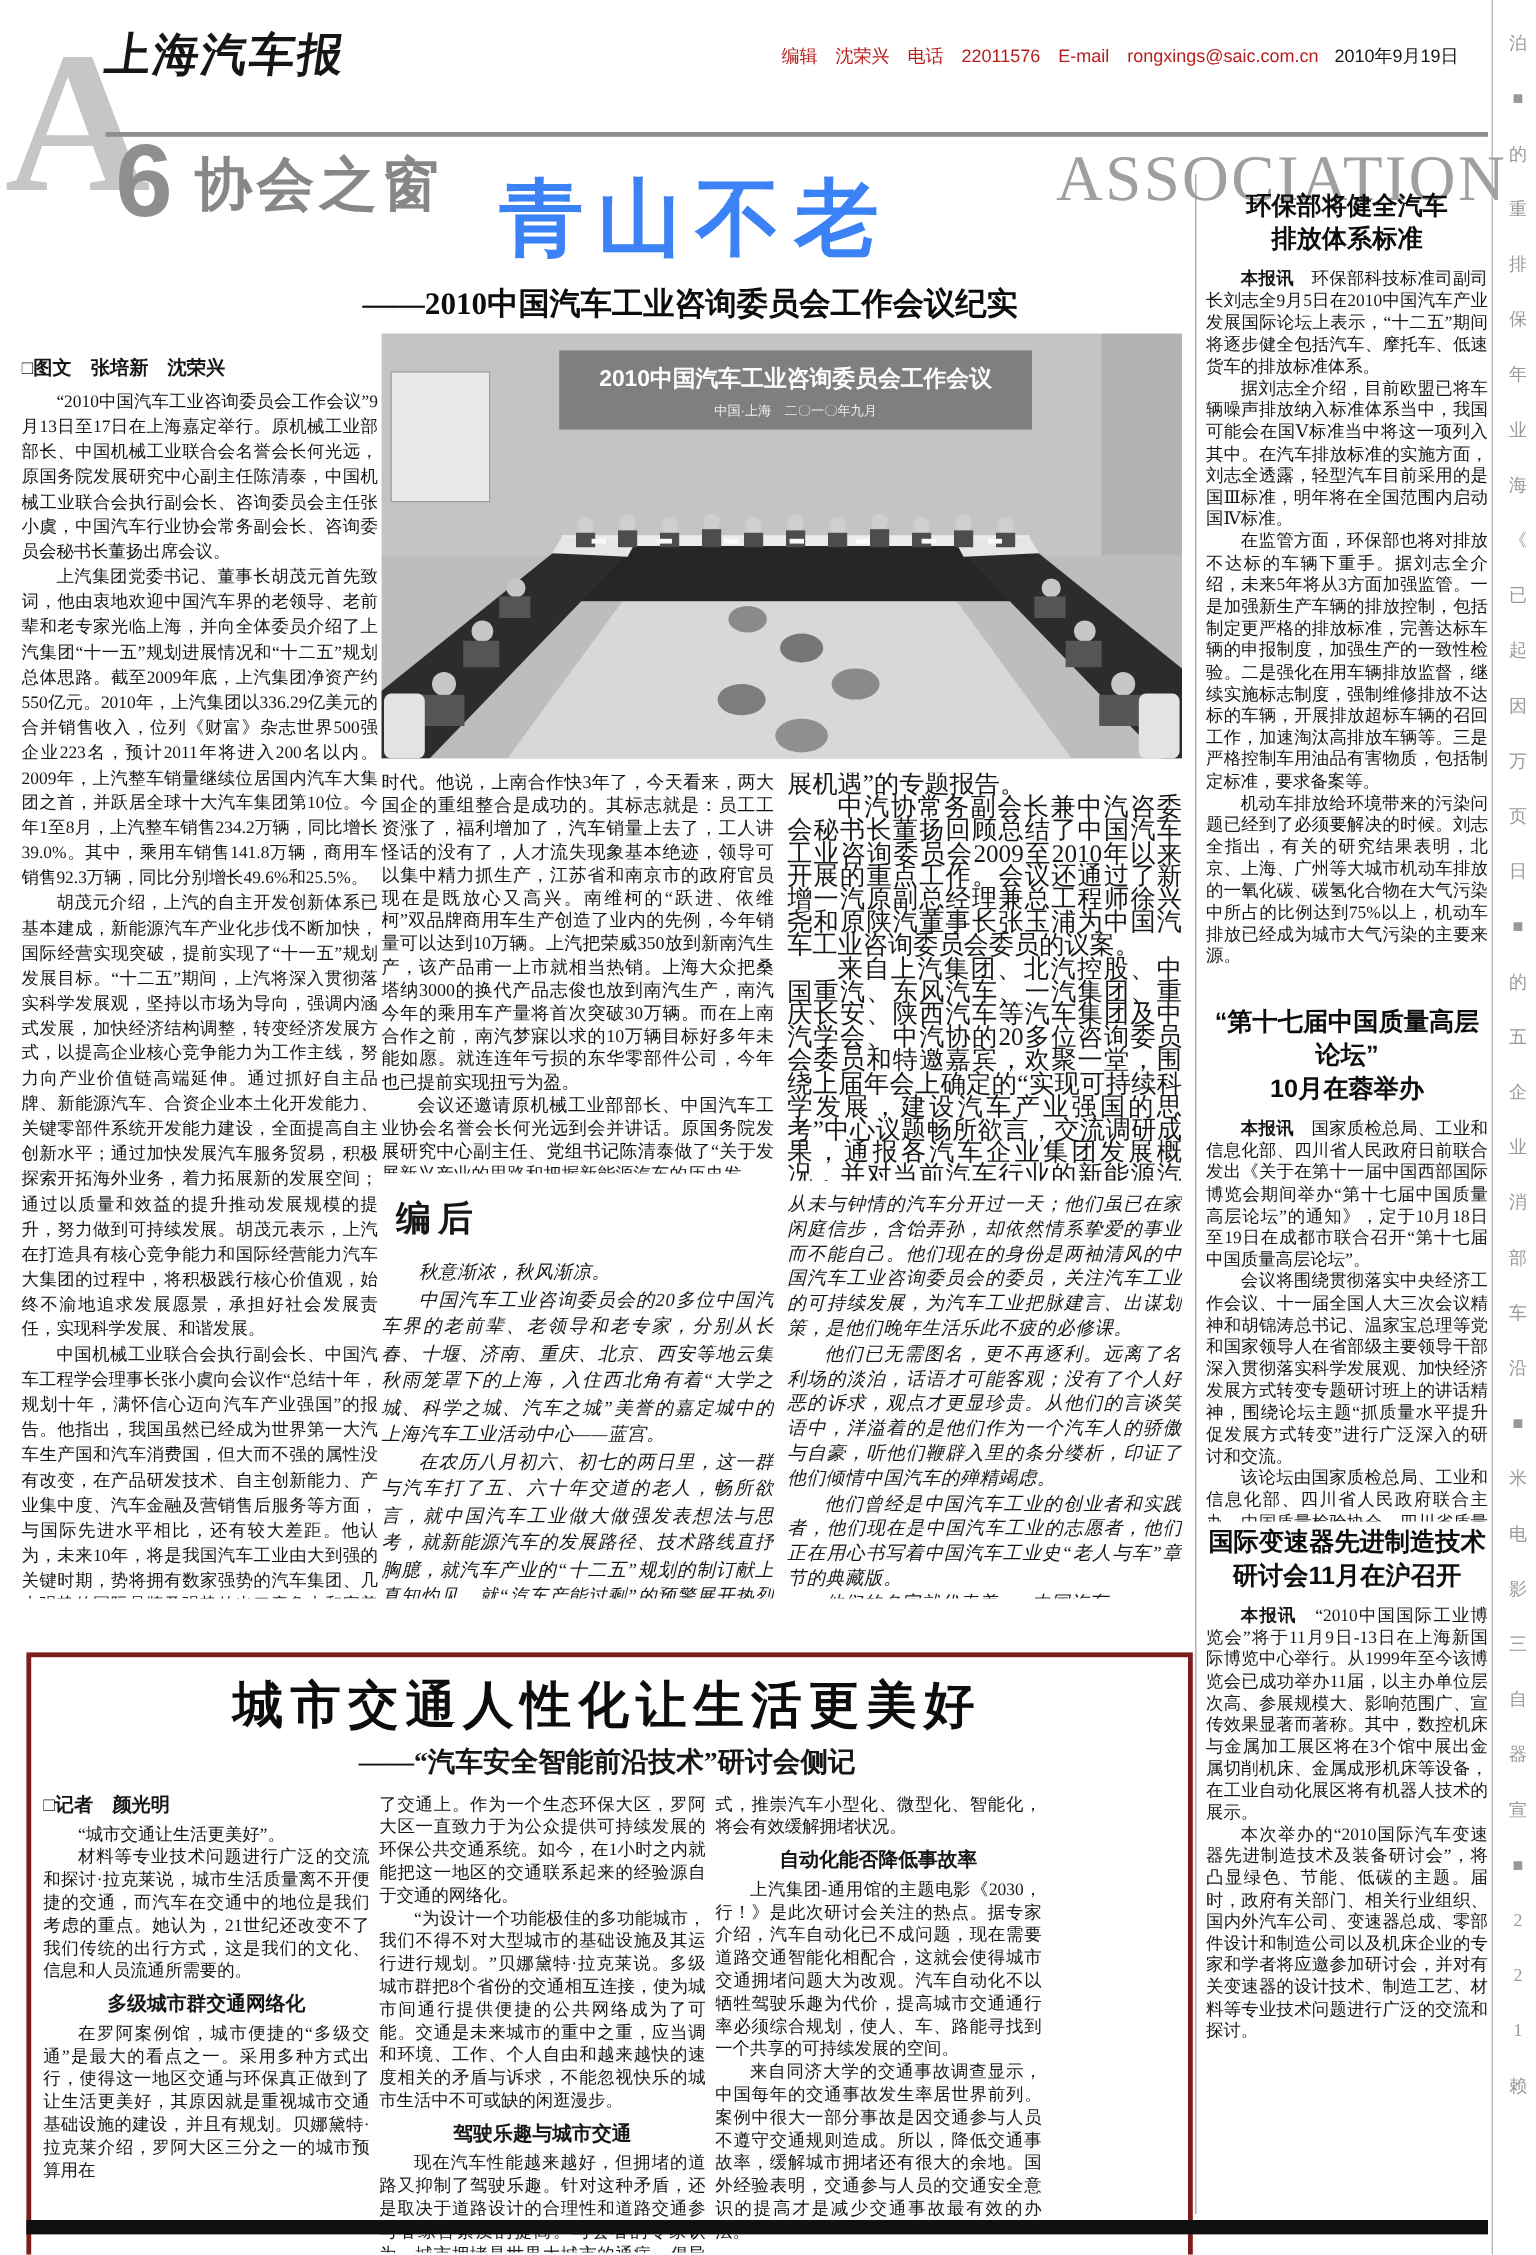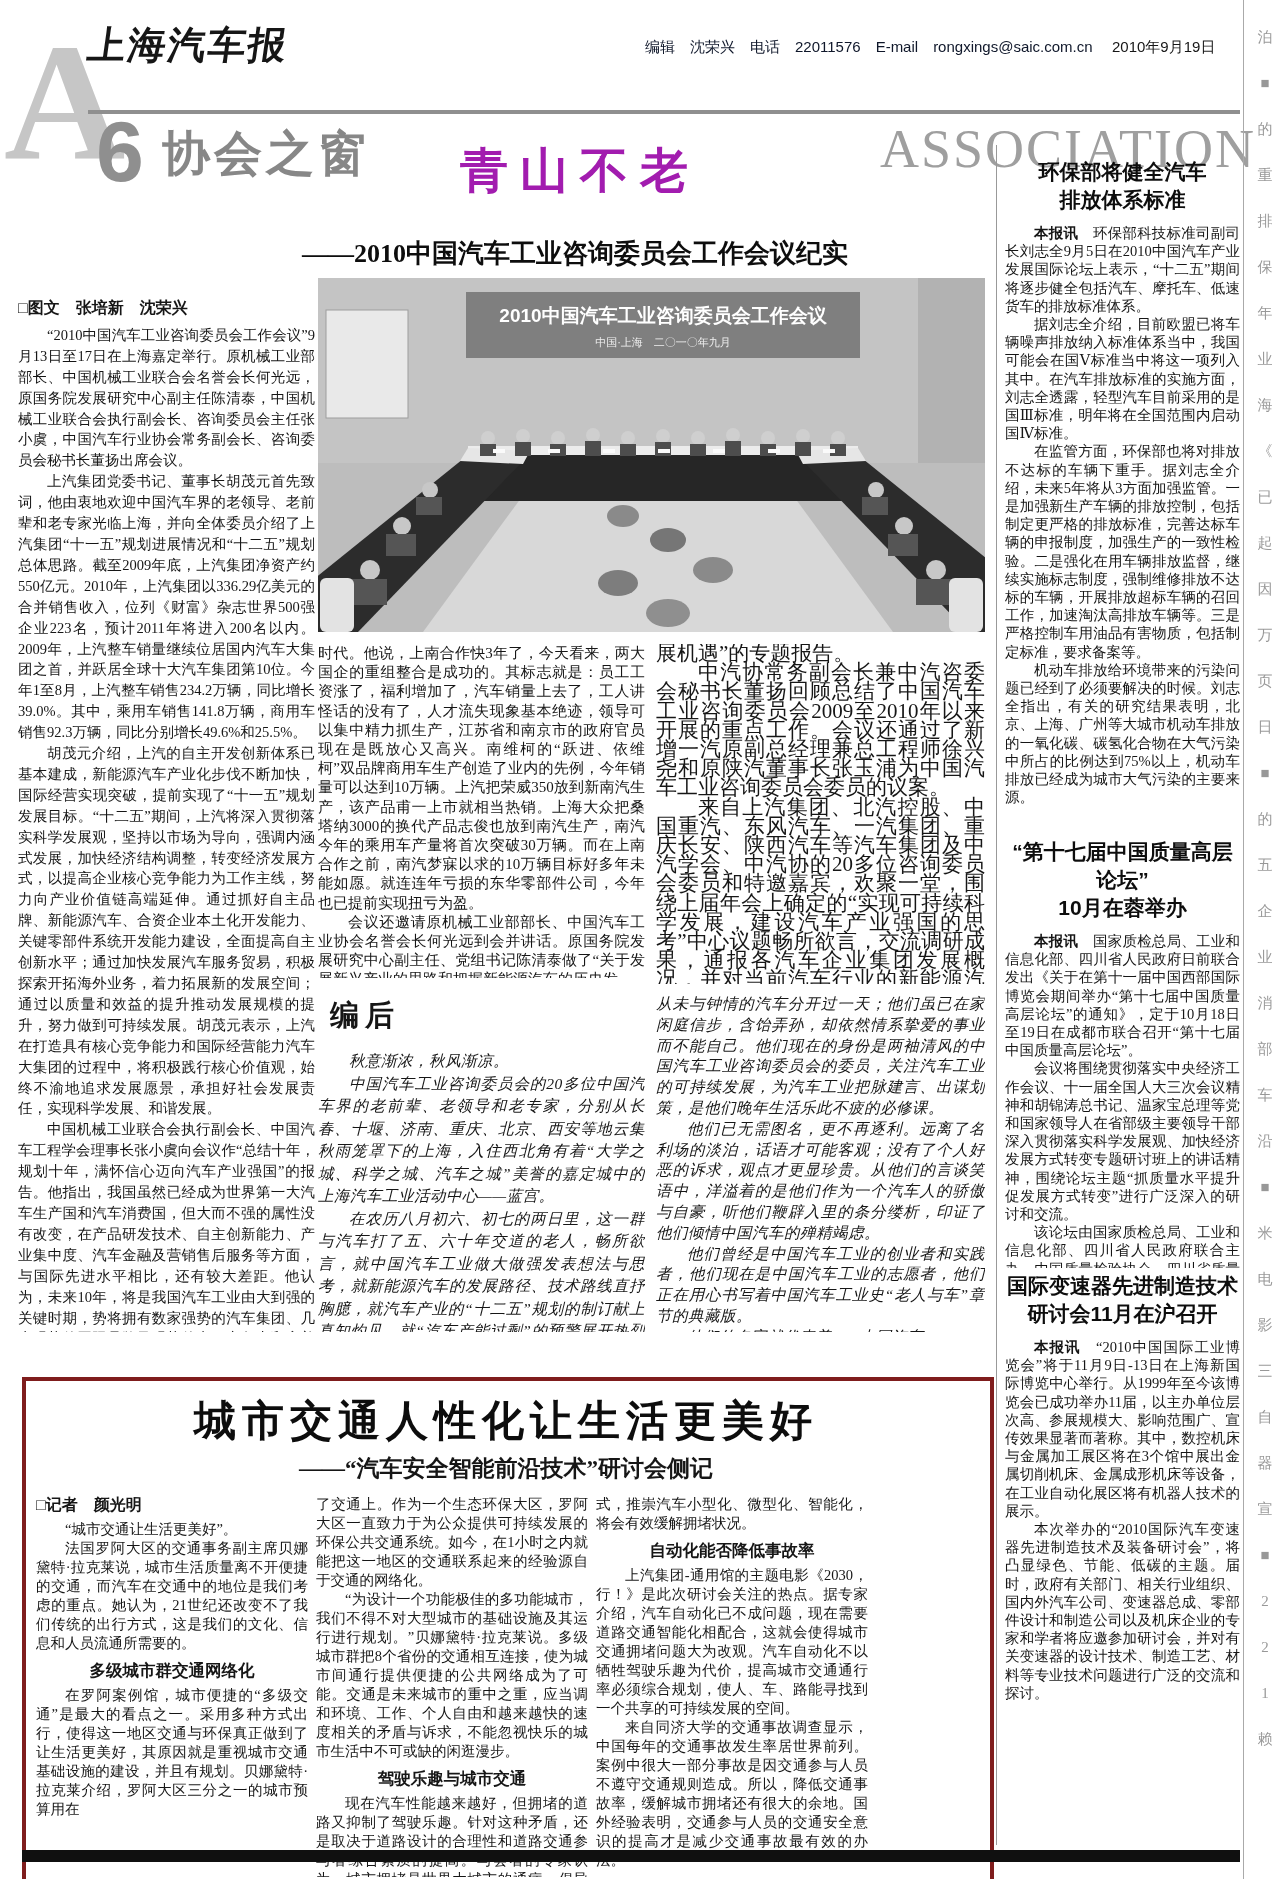--- a/index.html
+++ b/index.html
@@ -2,34 +2,34 @@
 <html><head>
 <meta charset="utf-8">
 <style>
   html,body{margin:0;padding:0;background:#ffffff;}
   .page{position:relative;width:1280px;height:1879px;background:#fff;overflow:hidden;
         font-family:"Liberation Serif","DejaVu Serif",serif;color:#161616;}
   
   .logo{position:absolute;left:88px;top:20px;font-size:38px;font-weight:900;
         font-family:"Liberation Serif",serif;transform:skewX(-8deg);letter-spacing:2px;}
   .editor-row{position:absolute;left:645px;top:38px;width:460px;font-size:15px;
-        font-family:"Liberation Sans",sans-serif;color:#0f172a;white-space:nowrap;}
+        font-family:"Liberation Sans",sans-serif;color:#b91c1c;white-space:nowrap;text-align:center;}
   .date{position:absolute;left:1112px;top:38px;font-size:15px;font-family:"Liberation Sans",sans-serif;}
   .big-a{position:absolute;left:4px;top:18px;font-size:168px;line-height:1;color:#c6c6c6;
         font-family:"Liberation Serif",serif;font-weight:bold;}
   .head-rule{position:absolute;left:88px;top:110px;width:1152px;height:4px;background:#8f8f8f;}
   .page-num{position:absolute;left:96px;top:108px;font-size:86px;line-height:1;color:#8f8f8f;
         font-family:"Liberation Sans",sans-serif;font-weight:900;}
   .section-cn{position:absolute;left:162px;top:122px;font-size:48px;color:#878787;
         font-family:"Liberation Sans",sans-serif;font-weight:900;letter-spacing:4px;}
   .section-en{position:absolute;left:880px;top:118px;width:360px;text-align:right;font-size:54px;
         color:#9f9f9f;font-family:"Liberation Serif",serif;letter-spacing:2px;}
   
-  .main-title{position:absolute;left:250px;top:146px;width:660px;text-align:center;font-size:48px;
-        line-height:1.05;font-weight:900;font-family:"Liberation Sans",sans-serif;letter-spacing:12px;color:#a21caf;}
+  .main-title{position:absolute;left:250px;top:146px;width:660px;text-align:center;font-size:70px;
+        line-height:1.05;font-weight:900;font-family:"Liberation Sans",sans-serif;letter-spacing:12px;color:#3b82f6;}
   .main-subtitle{position:absolute;left:165px;top:236px;width:820px;text-align:center;font-size:26px;
         font-weight:bold;color:#0d0d0d;}
   .byline{font-family:"Liberation Sans",sans-serif;font-weight:bold;font-size:16px;margin:0 0 6px 0;}
   .para{margin:0;text-indent:2em;text-align:justify;}
   .para.cont{text-indent:0;}
   .col{position:absolute;overflow:hidden;}
   .col1{left:18px;top:298px;width:297px;height:1034px;font-size:14.5px;line-height:20.9px;}
   .col2{left:318px;top:644px;width:327px;height:334px;font-size:15px;line-height:19.2px;}
   .col3{left:656px;top:644px;width:329px;height:340px;font-size:21px;line-height:19.2px;}
   .photo{position:absolute;left:318px;top:278px;width:667px;height:354px;background:#c9c9c9;text-align:right;}
@@ -230,21 +230,21 @@
       </div>
   </div>
 
   <div class="bottom-box">
     <div class="bottom-title">城市交通人性化让生活更美好</div>
     <div class="bottom-subtitle">——“汽车安全智能前沿技术”研讨会侧记</div>
     <div class="bcol bcol1">
       <div class="byline">□记者　颜光明</div>
       <div>
           <p class="para">“城市交通让生活更美好”。</p>
-          <p class="para">法国罗阿大区的交通事务副主席贝娜黛特·拉克莱说，城市生活质量离不开便捷的交通，而汽车在交通中的地位是我们考虑的重点。她认为，21世纪还改变不了我们传统的出行方式，这是我们的文化、信息和人员流通所需要的。</p>
+          <p class="para">材料等专业技术问题进行广泛的交流和探讨·拉克莱说，城市生活质量离不开便捷的交通，而汽车在交通中的地位是我们考虑的重点。她认为，21世纪还改变不了我们传统的出行方式，这是我们的文化、信息和人员流通所需要的。</p>
           <div class="subhead">多级城市群交通网络化</div>
           <p class="para">在罗阿案例馆，城市便捷的“多级交通”是最大的看点之一。采用多种方式出行，使得这一地区交通与环保真正做到了让生活更美好，其原因就是重视城市交通基础设施的建设，并且有规划。贝娜黛特·拉克莱介绍，罗阿大区三分之一的城市预算用在</p>
         </div>
     </div>
     <div class="bcol bcol2">
         <p class="para cont">了交通上。作为一个生态环保大区，罗阿大区一直致力于为公众提供可持续发展的环保公共交通系统。如今，在1小时之内就能把这一地区的交通联系起来的经验源自于交通的网络化。</p>
         <p class="para">“为设计一个功能极佳的多功能城市，我们不得不对大型城市的基础设施及其运行进行规划。”贝娜黛特·拉克莱说。多级城市群把8个省份的交通相互连接，使为城市间通行提供便捷的公共网络成为了可能。交通是未来城市的重中之重，应当调和环境、工作、个人自由和越来越快的速度相关的矛盾与诉求，不能忽视快乐的城市生活中不可或缺的闲逛漫步。</p>
         <div class="subhead">驾驶乐趣与城市交通</div>
         <p class="para">现在汽车性能越来越好，但拥堵的道路又抑制了驾驶乐趣。针对这种矛盾，还是取决于道路设计的合理性和道路交通参与者综合素质的提高。与会者的专家认为，城市拥堵是世界大城市的通病，倡导发展公共交通只是解决问题的路径之一，但同时也要尊重私人的出行方</p>
       </div>

